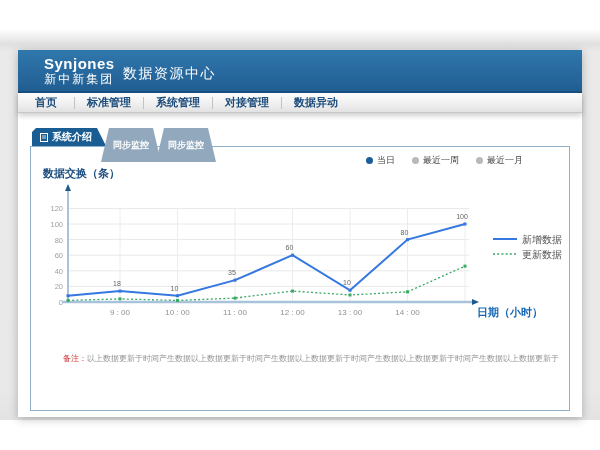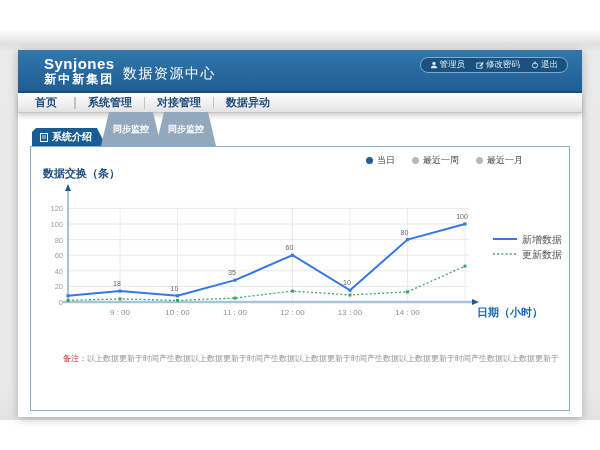--- a/index.html
+++ b/index.html
@@ -6,34 +6,34 @@
   html,body { width:600px; height:450px; background:#fff; font-family:"Liberation Sans",sans-serif; overflow:hidden; }
   .stage { position:absolute; left:0; top:30px; width:600px; height:390px;
     background:linear-gradient(180deg,#fdfdfd 0,#e0e0e0 14px,#eaeaea 22px,#e9e9e9 92%,#e3e3e3 100%); }
   .window { position:absolute; left:18px; top:50px; width:564px; height:367px; background:#fff;
     box-shadow:0 2px 9px rgba(0,0,0,.25); }
   
   .header { position:relative; height:43px; background:linear-gradient(180deg,#3078ac 0,#2a6da2 40%,#205e92 100%);
     border-bottom:2px solid #17507f;padding-left:40px; }
   .logo { position:absolute; left:26px; top:5px; color:#fff; text-align:center; }
   .logo-en { font-size:15px; font-weight:bold; letter-spacing:0.5px; line-height:17px; }
-  .logo-cn { font-size:12px; font-weight:bold; letter-spacing:2px; line-height:14px; }
+  .logo-cn { font-size:12px; font-weight:normal; letter-spacing:2px; line-height:14px; }
   .app-title { position:absolute; left:105px; top:15px; color:#fff; font-size:14px; letter-spacing:1.5px; }
   .user-pill { position:absolute; right:14px; top:7px; height:16px; display:flex; align-items:center; gap:11px;
     background:#1a527f; border:1px solid #7fa9cb; border-radius:9px; padding:0 9px; }
   .u-item { display:flex; align-items:center; gap:2px; color:#dceaf6; font-size:8.5px; cursor:pointer; }
   
   .nav { height:20px; display:flex; align-items:center; background:linear-gradient(180deg,#fdfdfd,#ececec 70%,#e2e2e2);
     border-bottom:1px solid #c6c6c6; box-shadow:0 3px 5px rgba(0,0,0,.18); position:relative; z-index:2; padding-left:0; }
   .nav-item { padding:0 12px; font-size:11px; font-weight:bold; color:#1c4c7c; cursor:pointer; line-height:19px; }
   .nav-item:first-child { padding:0 17px; }
   .nav-sep { width:1px; height:12px; background:#c3c3c3; }
   
   .content { position:absolute; left:0; top:65px; right:0; bottom:0; background:#fff; }
-  .tabs { position:absolute; left:14px; top:13px; height:18px; display:flex; align-items:flex-end; z-index:3; }
+  .tabs { position:absolute; left:14px; top:13px; height:18px; display:flex; align-items:flex-start; z-index:3; }
   .tab { height:34px; line-height:17px; color:#fff; font-size:9px; font-weight:bold; padding:0 12px;
     background:#92a8bd; clip-path:polygon(8px 0, calc(100% - 8px) 0, 100% 100%, 0 100%); margin-left:-5px;
     display:flex; align-items:center; gap:4px; cursor:pointer; }
   .tab.active { background:#195d92; height:18px; line-height:18px; font-size:10px; clip-path:polygon(0 100%, 0 4px, 4px 0, calc(100% - 9px) 0, 100% 100%); margin-left:0; padding:0 14px 0 8px; }
   .panel { position:absolute; left:12px; right:12px; top:31px; bottom:6px; border:1px solid #8fb0ca; background:#fff; }
   .radios { position:absolute; top:7px; right:46px; display:flex; gap:17px; align-items:center; }
   .radio { display:flex; align-items:center; gap:4px; font-size:9px; color:#444; cursor:pointer;font-family:Liberation Serif, serif; }
   .dot { width:7px; height:7px; border-radius:50%; background:#b9b9b9; }
   .dot.sel { background:#1c5d9a; }
   #chart { position:absolute; left:0; top:0; }
@@ -45,47 +45,25 @@
 <body>
 
 <div class="stage"></div>
 <div class="window">
   <div class="header">
     <div class="logo">
       <div class="logo-en">Synjones</div>
       <div class="logo-cn">新中新集团</div>
     </div>
     <div class="app-title">数据资源中心</div>
-    <div class="user-pill">
-      <span class="u-item">
-        <svg width="8" height="8" viewBox="0 0 10 10">
-            <circle cx="5" cy="3" r="2.1" fill="#dceaf6"></circle>
-            <path d="M1 9.2c0-2.3 1.8-3.6 4-3.6s4 1.3 4 3.6z" fill="#dceaf6"></path>
-          </svg>
-        <span>管理员</span>
-      </span>
-      <span class="u-item">
-        <svg width="8" height="8" viewBox="0 0 10 10">
-            <rect x="1" y="2.5" width="6.5" height="6.5" fill="none" stroke="#dceaf6" stroke-width="1"></rect>
-            <path d="M4 6.5 L8.6 1.4 9.6 2.4 5.2 7.2z" fill="#dceaf6"></path>
-          </svg>
-        <span>修改密码</span>
-      </span>
-      <span class="u-item">
-        <svg width="8" height="8" viewBox="0 0 10 10">
-            <circle cx="5" cy="5.5" r="3.2" fill="none" stroke="#dceaf6" stroke-width="1.1"></circle>
-            <line x1="5" y1="0.6" x2="5" y2="4" stroke="#dceaf6" stroke-width="1.2"></line>
-          </svg>
-        <span>退出</span>
-      </span>
-    </div>
   </div>
   <div class="nav" id="nav">
       <div class="nav-item">首页</div>
       <div class="nav-sep"></div>
+      <div class="nav-item">标准管理</div>
       <div class="nav-sep"></div>
       <div class="nav-item">系统管理</div>
       <div class="nav-sep"></div>
       <div class="nav-item">对接管理</div>
       <div class="nav-sep"></div>
       <div class="nav-item">数据异动</div>
     </div>
   <div class="content">
     <div class="tabs" id="tabs">
         <div class="tab active">

